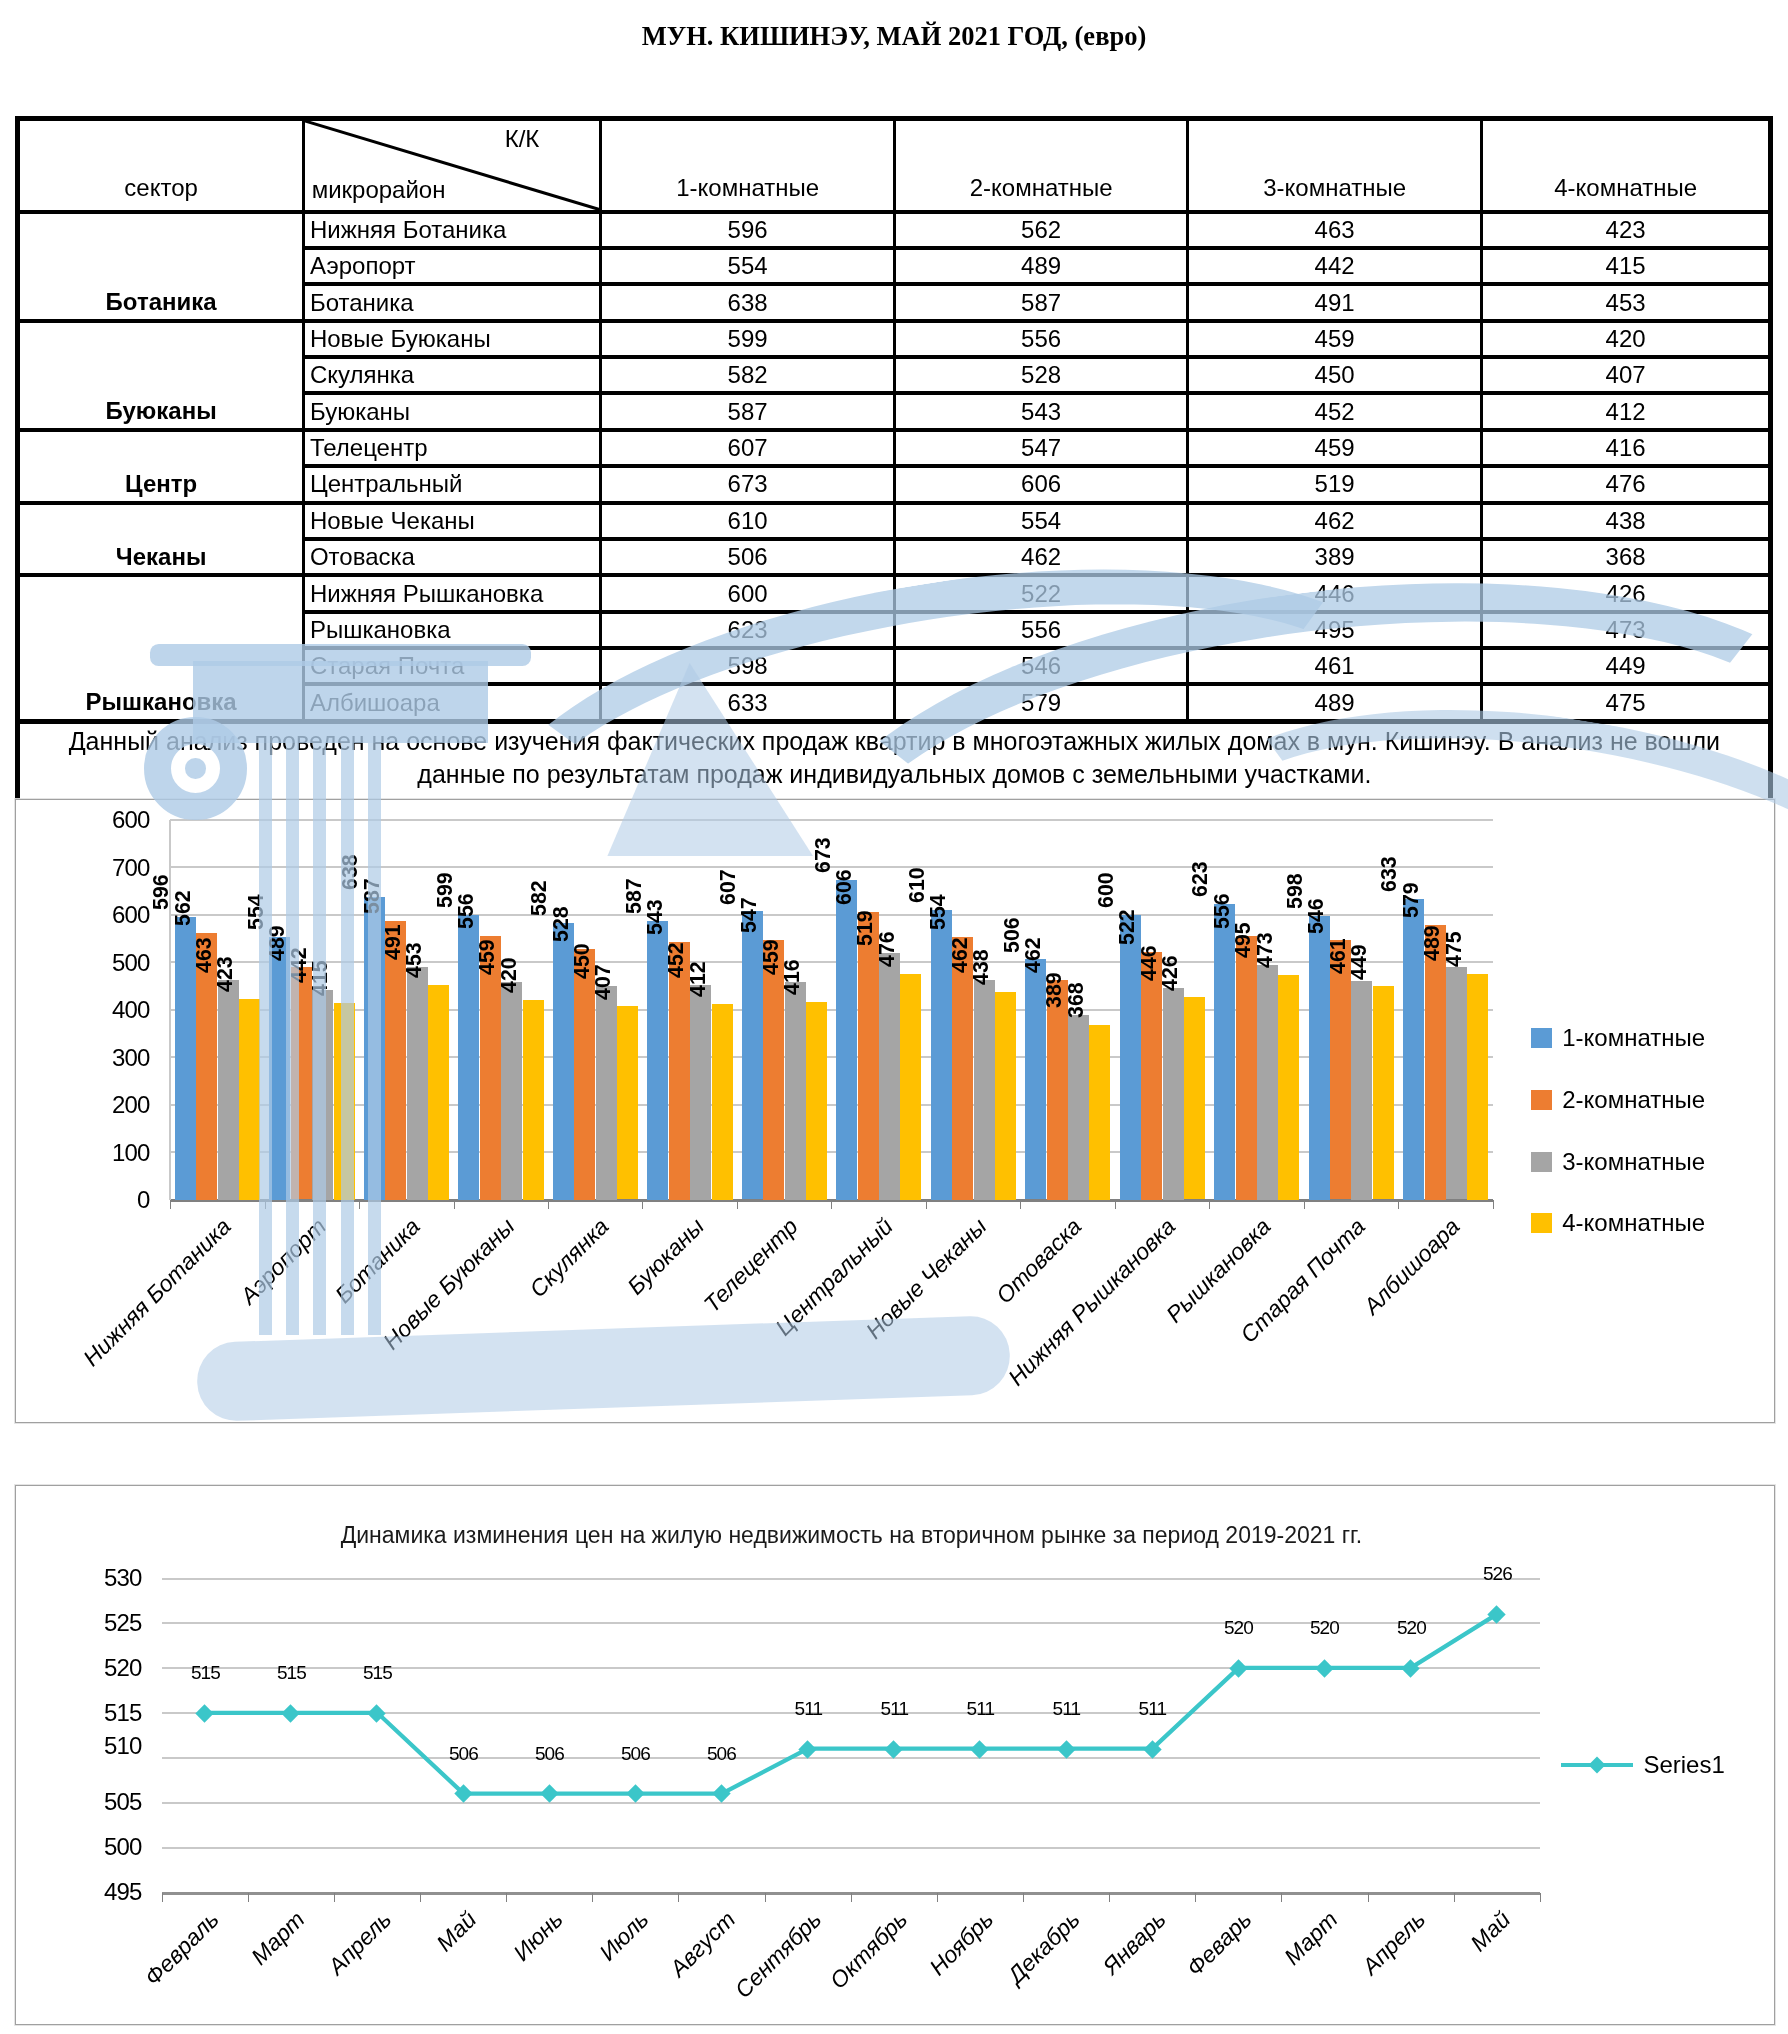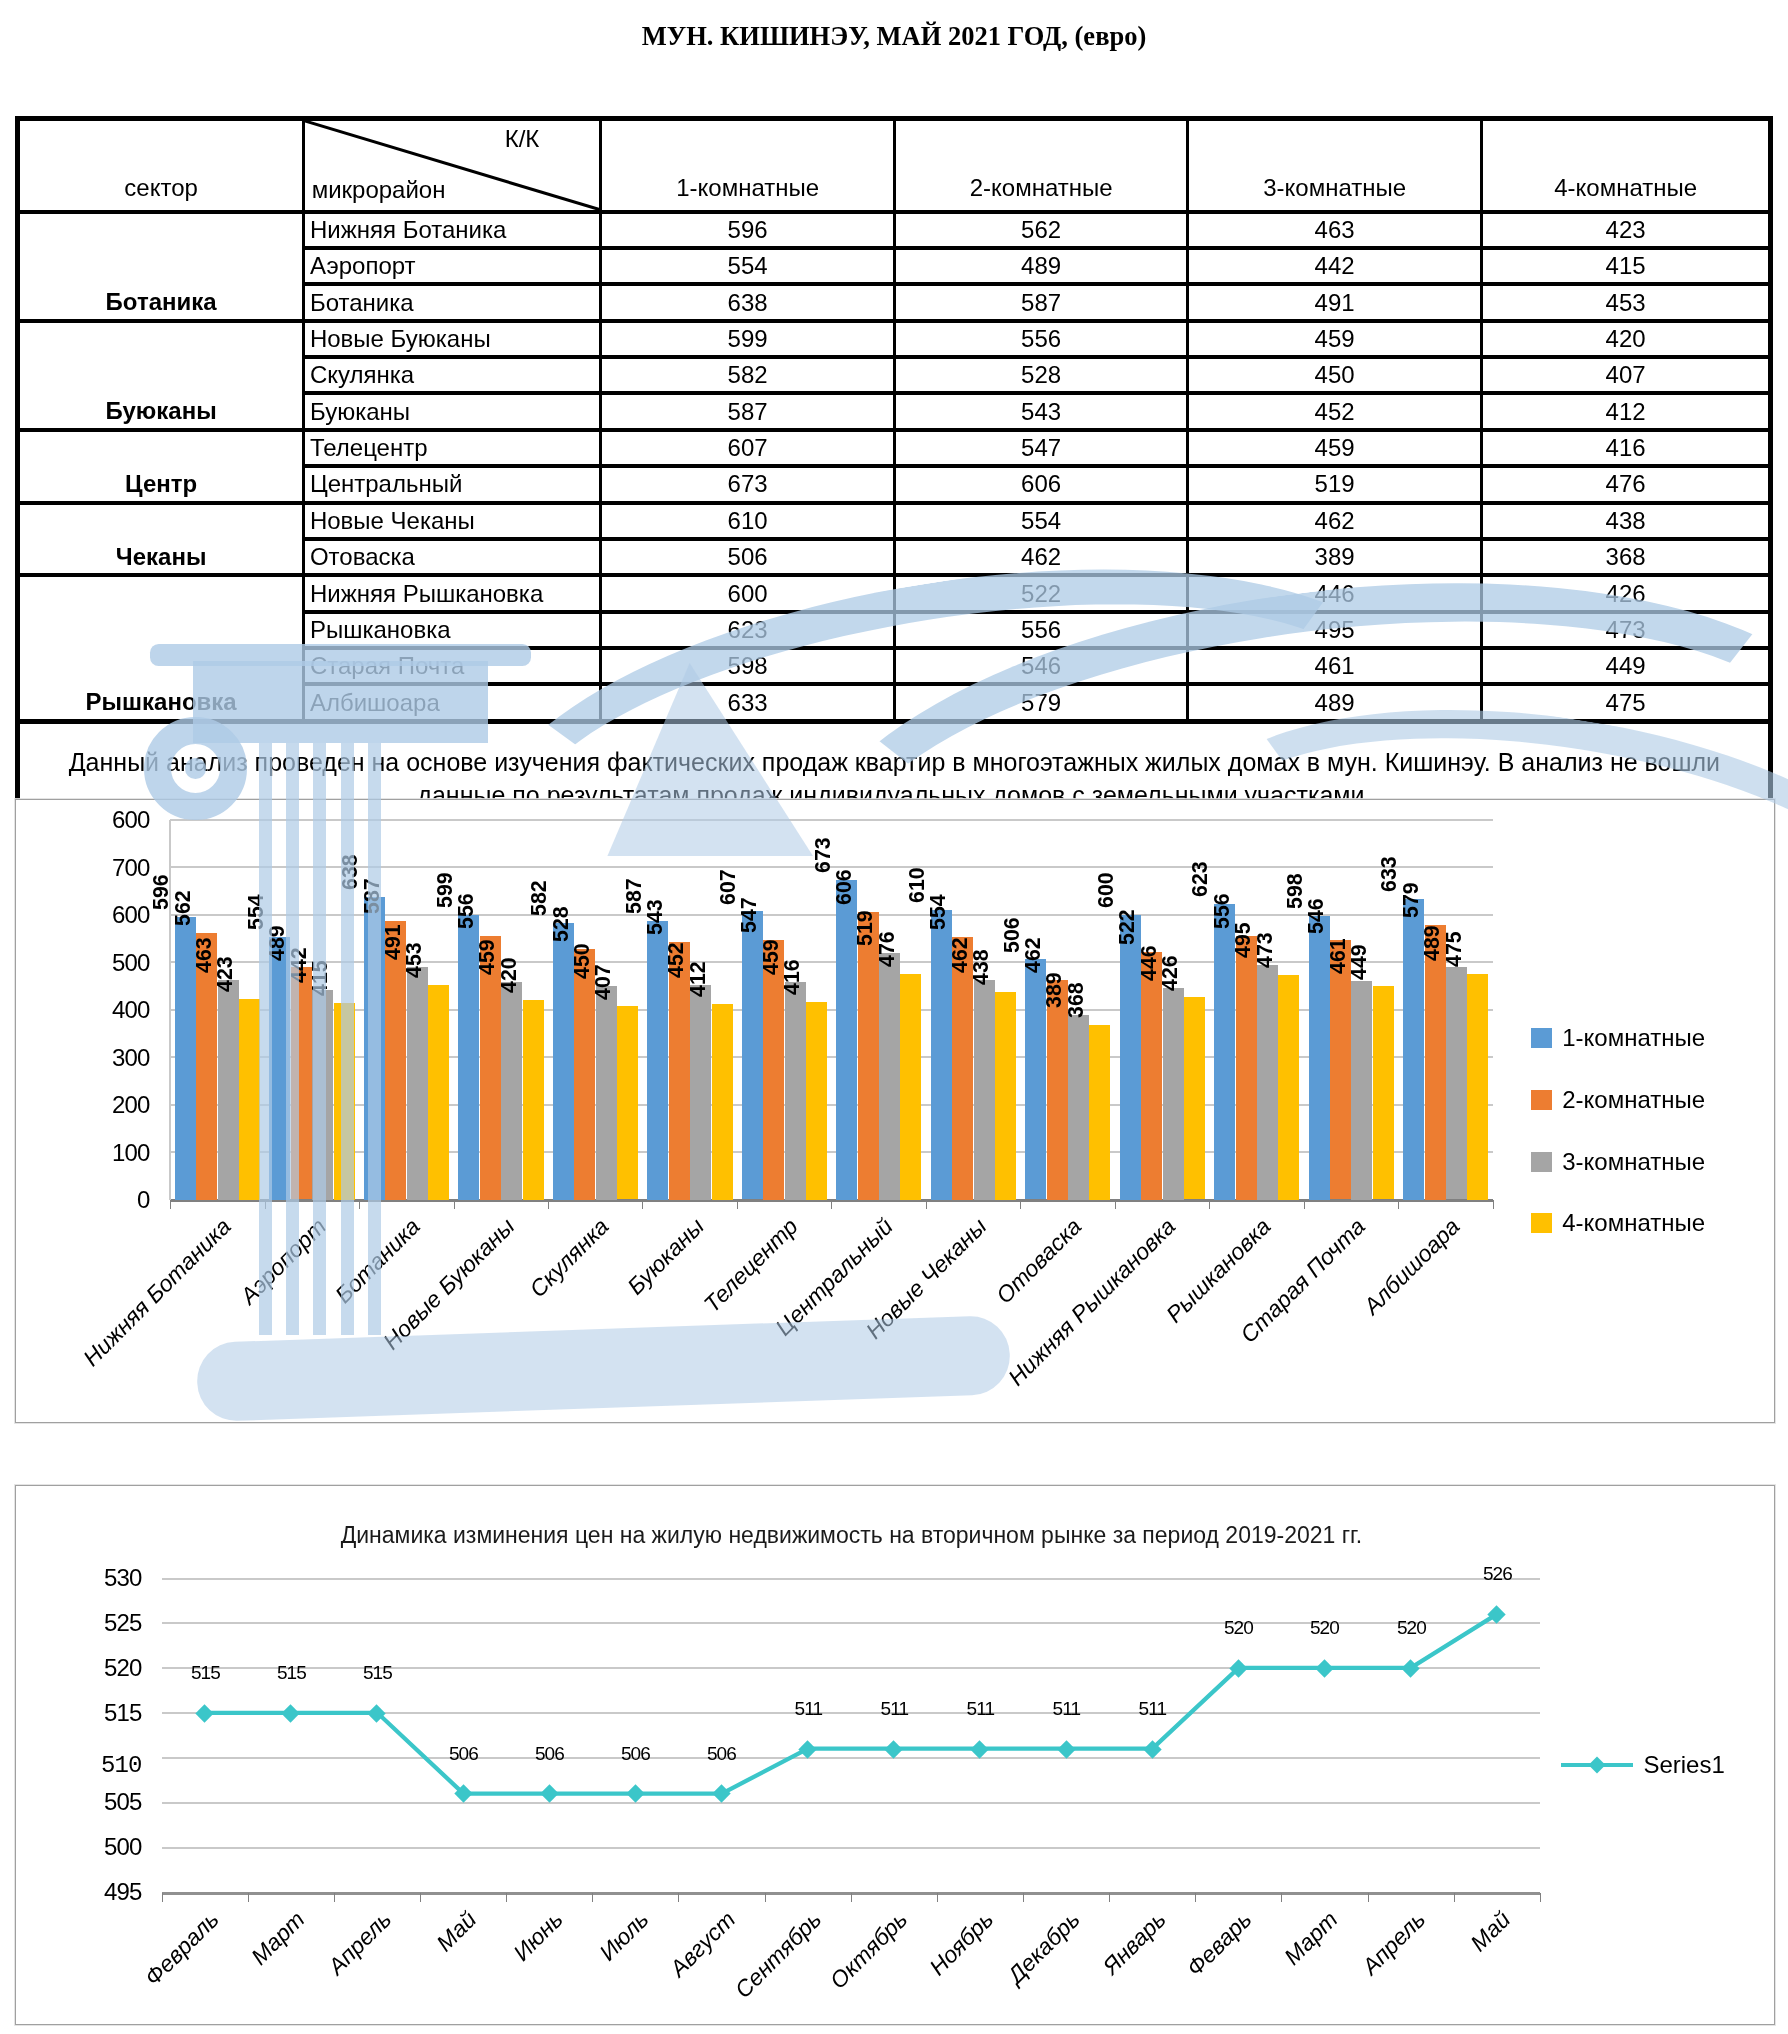--- a/index.html
+++ b/index.html
@@ -19,21 +19,21 @@
   table.price-table thead th{height:79px;vertical-align:bottom;font-weight:normal;text-align:center;padding-bottom:8.6px;}
   th.th-sector{font-weight:bold;}
   th.th-diag{position:relative;padding:0;}
   th.th-diag svg{position:absolute;inset:0;width:100%;height:100%;}
   th.th-diag .kk{position:absolute;top:5.1px;right:60px;}
   th.th-diag .micro{position:absolute;left:6.8px;bottom:6.8px;}
   td.sector-cell{vertical-align:bottom;text-align:center;font-weight:bold;padding-bottom:3.4px;}
   td.micro-cell{text-align:left;padding:1.7px 5.1px;height:29px;}
   td.val-cell{text-align:center;height:29px;}
   .note-box{border:5.1px solid #000;border-top:0;border-bottom-width:8.6px;height:89px;
-            text-align:center;font-size:25px;line-height:33px;padding-top:22px;}
+            text-align:center;font-size:25px;line-height:33px;padding-top:1px;}
 
   
   .chart-panel{position:absolute;left:15.4px;width:1758px;border:1.7px solid #a0a0a0;background:#fff;box-shadow:0 0 0 0.9px #e2e2e2;}
   #bar-panel{top:799px;height:622px;}
   #line-panel{top:1485px;height:538px;}
   .grid{position:absolute;}
   .ylab{position:absolute;text-align:right;font-size:24px;letter-spacing:-0.9px;line-height:27px;}
   .bar{position:absolute;}
   .blab{position:absolute;font-weight:bold;font-size:21.4px;line-height:24px;white-space:nowrap;
         transform-origin:left bottom;transform:rotate(-90deg);}
@@ -412,21 +412,21 @@
 
   <div class="chart-panel" id="line-panel">
     <div class="line-title">Динамика изминения цен на жилую недвижимость на вторичном рынке за период 2019-2021 гг.</div>
   <div class="grid" style="position: absolute; left: 146px; top: 406px; width: 1378px; height: 2.6px; background: rgb(144, 144, 144);"></div>
       <div class="ylab" style="position: absolute; left: 39px; top: 392px; width: 86px;">495</div>
       <div class="grid" style="position: absolute; left: 146px; top: 361px; width: 1378px; height: 1.7px; background: rgb(201, 201, 201);"></div>
       <div class="ylab" style="position: absolute; left: 39px; top: 347px; width: 86px;">500</div>
       <div class="grid" style="position: absolute; left: 146px; top: 316px; width: 1378px; height: 1.7px; background: rgb(201, 201, 201);"></div>
       <div class="ylab" style="position: absolute; left: 39px; top: 302px; width: 86px;">505</div>
       <div class="grid" style="position: absolute; left: 146px; top: 271px; width: 1378px; height: 1.7px; background: rgb(201, 201, 201);"></div>
-      <div class="ylab" style="position: absolute; left: 39px; top: 266px; width: 86px; font-family: Liberation Mono, monospace;">510</div>
+      <div class="ylab" style="position: absolute; left: 39px; top: 246px; width: 86px;">510</div>
       <div class="grid" style="position: absolute; left: 146px; top: 226px; width: 1378px; height: 1.7px; background: rgb(201, 201, 201);"></div>
       <div class="ylab" style="position: absolute; left: 39px; top: 213px; width: 86px;">515</div>
       <div class="grid" style="position: absolute; left: 146px; top: 181px; width: 1378px; height: 1.7px; background: rgb(201, 201, 201);"></div>
       <div class="ylab" style="position: absolute; left: 39px; top: 168px; width: 86px;">520</div>
       <div class="grid" style="position: absolute; left: 146px; top: 136px; width: 1378px; height: 1.7px; background: rgb(201, 201, 201);"></div>
       <div class="ylab" style="position: absolute; left: 39px; top: 123px; width: 86px;">525</div>
       <div class="grid" style="position: absolute; left: 146px; top: 92px; width: 1378px; height: 1.7px; background: rgb(201, 201, 201);"></div>
       <div class="ylab" style="position: absolute; left: 39px; top: 78px; width: 86px;">530</div>
       <svg width="1378" height="323" style="position: absolute; left: 146px; top: 92px; overflow: visible;" viewBox="0 0 1610 377">
         <polyline points="50.3125,157.28571428571428 150.9375,157.28571428571428 251.5625,157.28571428571428 352.1875,251.65714285714284 452.8125,251.65714285714284 553.4375,251.65714285714284 654.0625,251.65714285714284 754.6875,199.2285714285714 855.3125,199.2285714285714 955.9375,199.2285714285714 1056.5625,199.2285714285714 1157.1875,199.2285714285714 1257.8125,104.85714285714283 1358.4375,104.85714285714283 1459.0625,104.85714285714283 1559.6875,41.94285714285712" fill="none" stroke="#3BC6C9" stroke-width="5"></polyline>

